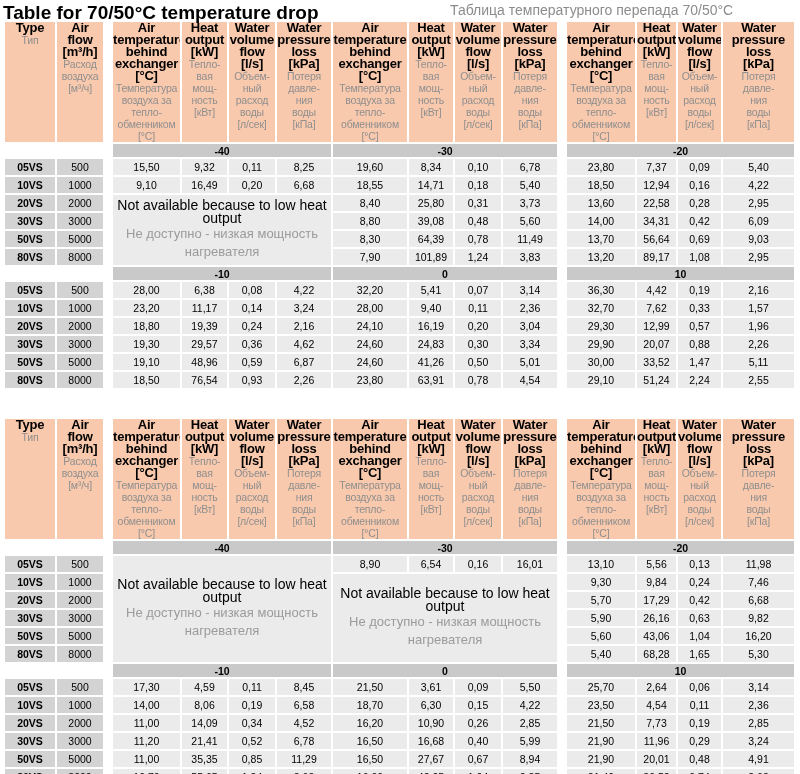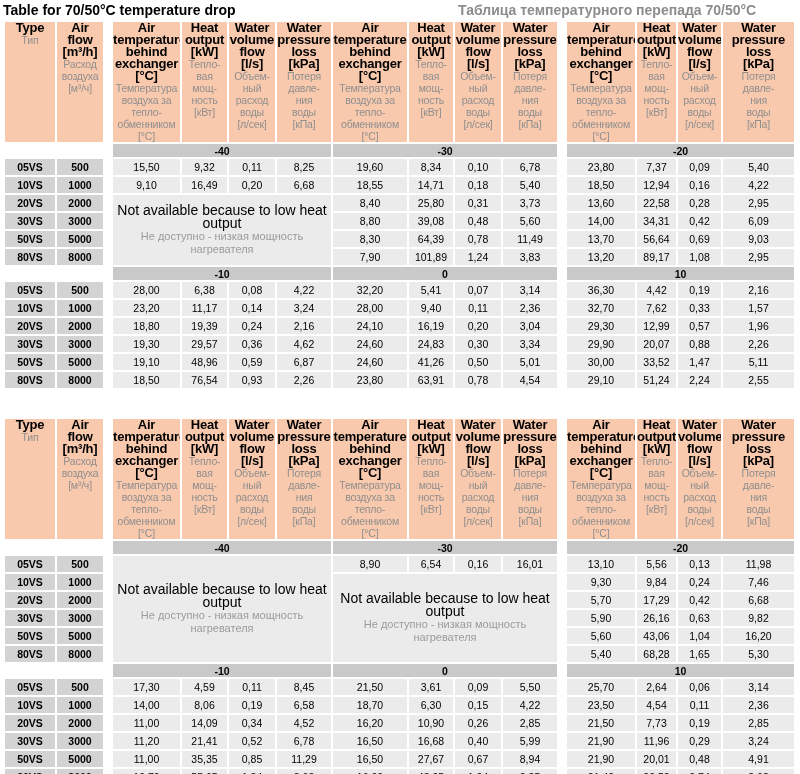--- a/index.html
+++ b/index.html
@@ -7,25 +7,25 @@
     width:800px; height:774px; overflow:hidden;
     font-family:"Liberation Sans", sans-serif;
     -webkit-font-smoothing:antialiased;
   }
   .page { padding:0 0 0 3px; }
 
   .title-row { position:relative; height:17px; margin:2px 0 1px 0; }
   .title-row.second { margin-top:9px; }
   .title-en {
     position:absolute; left:0; top:0;
-    font-size:14px; font-weight:bold; color:#000; white-space:nowrap;
+    font-size:19px; font-weight:bold; color:#000; white-space:nowrap;
   }
   .title-ru {
     position:absolute; left:447px; top:0;
-    font-size:14px; font-weight:bold; color:var(--title-ru-text,#8c8c8c); white-space:nowrap;margin-left:8px;
+    font-size:14px; font-weight:normal; color:var(--title-ru-text,#8c8c8c); white-space:nowrap;
   }
 
   table.t {
     border-collapse:separate; border-spacing:2px;
     table-layout:fixed; width:793px;
   }
   table.t th, table.t td { padding:0; text-align:center; overflow:hidden; }
 
   th.hdr {
     background:var(--header-bg,#f9c9ad);
@@ -38,25 +38,25 @@
   th.sp, td.sp { background:transparent; }
 
   td.band {
     background:var(--band-bg,#c9c9c9);
     font-size:10.5px; font-weight:bold; color:#000; height:13px;
   }
   td.type {
     background:var(--label-bg,#d3d3d3);
     font-size:10.5px; font-weight:bold; color:#000; height:16px;
   }
-  td.flow { background:var(--label-bg,#d3d3d3); font-size:10.5px; color:#000;font-weight:bold; }
+  td.flow { background:var(--label-bg,#d3d3d3); font-size:10.5px; color:#000; }
   td.val  { background:var(--cell-bg,#ebebeb);  font-size:10.5px; color:#000; }
   td.na   { background:var(--cell-bg,#ebebeb); vertical-align:middle; }
   .na-en { font-size:14px; color:#000; line-height:13px; }
-  .na-ru { font-size:11px; color:var(--na-ru-text,#9b9b9b); line-height:13px; }
+  .na-ru { font-size:13px; color:var(--na-ru-text,#9b9b9b); line-height:18px; }
 </style>
 </head>
 <body>
 
 <div class="page">
 
   <div class="title-row">
     <span class="title-en">Table for 70/50°C temperature drop</span>
     <span class="title-ru">Таблица температурного перепада 70/50°C</span>
   </div>

